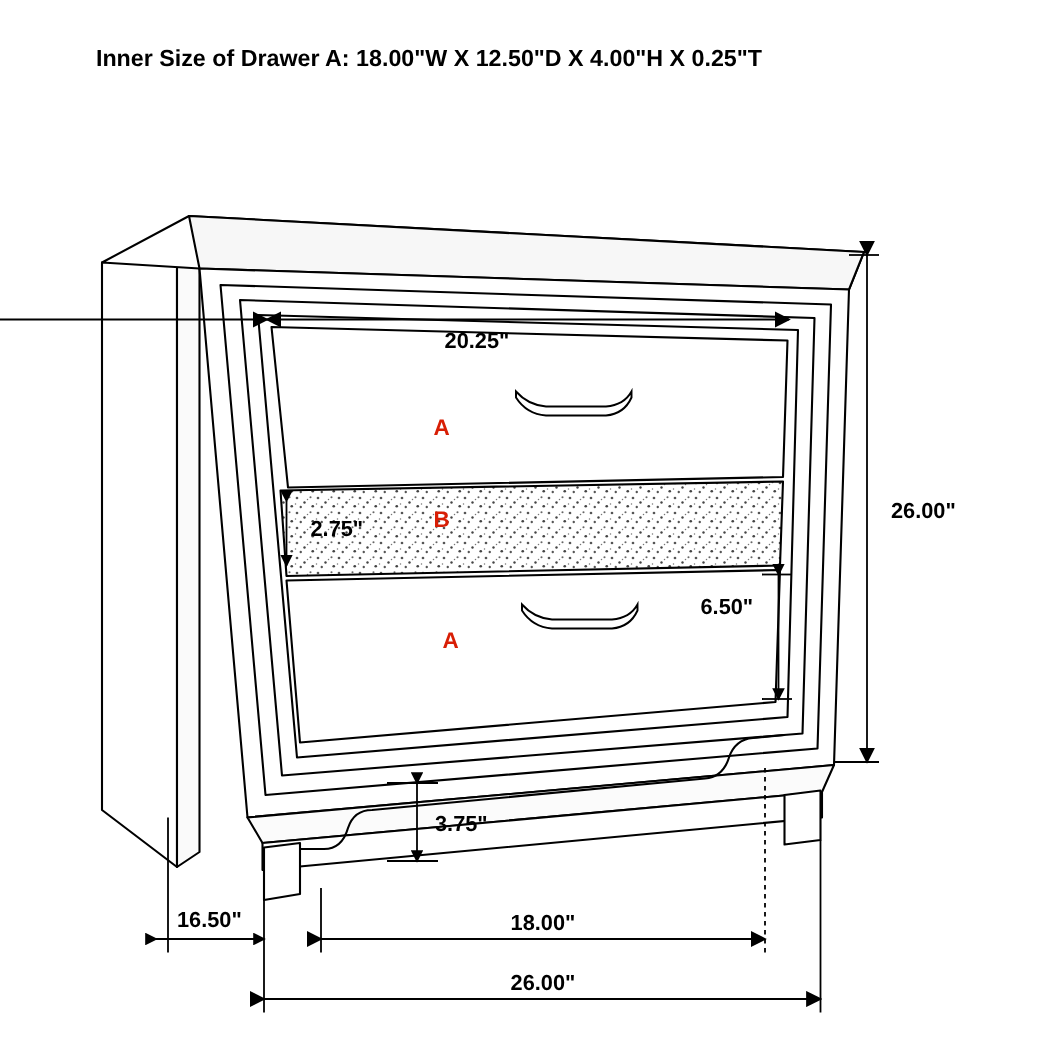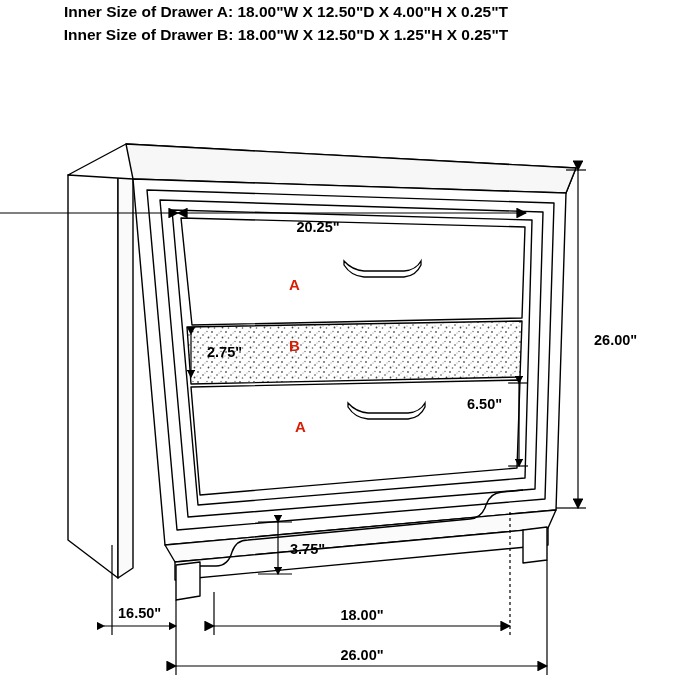--- a/index.html
+++ b/index.html
@@ -14,21 +14,21 @@
     overflow: hidden;
   }
   #root {
     position: relative;
     width: 700px;
     height: 700px;
   }
   .header {
     position: absolute;
     left: 0;
-    top: 0;
+    top: 28px;
     width: 572px;
     text-align: center;
   }
   .header-line {
     font-size: 15.5px;
     font-weight: bold;
     color: #000;
     line-height: 23px;
     white-space: nowrap;
   }
@@ -52,21 +52,20 @@
     fill: #d81e05;
   }
 </style>
 </head>
 <body>
 
 <div id="root">
 
   <div class="header">
     <div class="header-line">Inner Size of Drawer A: 18.00"W X 12.50"D X 4.00"H X 0.25"T</div>
-    <div class="header-line">Inner Size of Drawer B: 18.00"W X 12.50"D X 1.25"H X 0.25"T</div>
   </div>
 
   <svg class="diagram" viewBox="0 0 700 700">
     <defs>
       <marker id="arr" markerWidth="9" markerHeight="9" refX="8" refY="4.5" orient="auto">
         <path d="M0,0 L9,4.5 L0,9 z" fill="#000"></path>
       </marker>
       <marker id="arrs" markerWidth="7" markerHeight="7" refX="6" refY="3.5" orient="auto">
         <path d="M0,0 L7,3.5 L0,7 z" fill="#000"></path>
       </marker>

